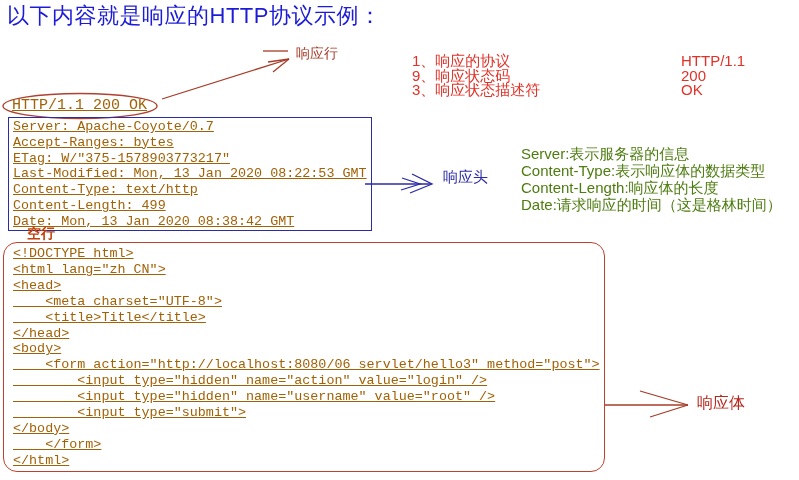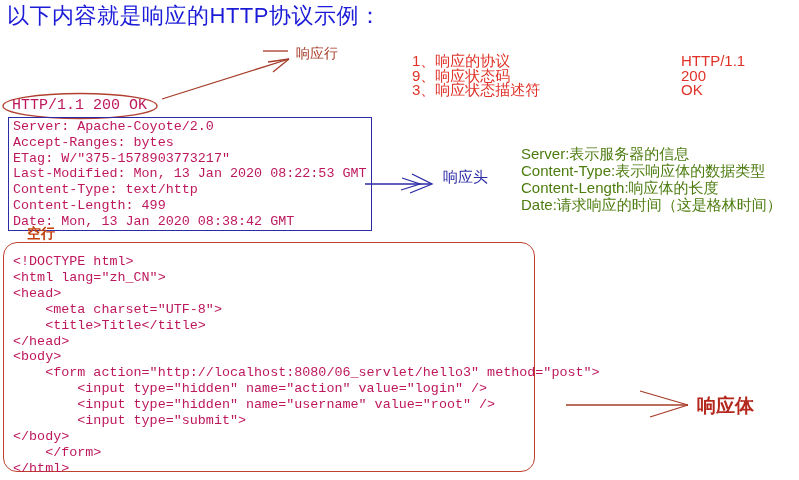--- a/index.html
+++ b/index.html
@@ -9,38 +9,38 @@
   }
   .overlay { position:absolute; left:0; top:0; width:799px; height:480px; pointer-events:none; }
   .title {
     position:absolute; left:7px; top:1px; font-size:22px; font-weight:normal;
     color:#1b1bd8; letter-spacing:0.5px; white-space:nowrap;
   }
   .lbl { position:absolute; white-space:nowrap; }
   .lbl-line { left:296px; top:45px; font-size:14px; color:#a63c28; }
   .lbl-header { left:443px; top:168px; font-size:15px; color:#2b2ba6; }
   .lbl-empty { left:27px; top:225px; font-size:14px; font-weight:bold; color:#c2410c; border-bottom:1.5px solid #bf2cbf; padding-bottom:1px; }
-  .lbl-body { left:697px; top:393px; font-size:19px; font-weight:bold; color:#b5281e; }
+  .lbl-body { left:697px; top:393px; font-size:16px; font-weight:normal; color:#b5281e; }
   .legend { position:absolute; left:364px; top:54px; font-size:15px; color:#e03228;margin-left:48px; }
   .legend-row { position:relative; height:14.6px; line-height:14.6px; white-space:nowrap; }
   .legend-value { position:absolute; left:269px; top:0; }
   .mono, .code-line {
     font-family:"Liberation Mono","DejaVu Sans Mono",monospace;
-    color:#be185d; white-space:pre;
+    color:#a16207; white-space:pre;text-decoration:underline;
   }
   .status-line { position:absolute; left:12px; top:96px; font-size:15px; line-height:20px; }
   .headers-box {
     position:absolute; left:8px; top:117px; width:364px; height:114px;
     border:1px solid #2b2ba6; box-sizing:border-box; padding:1px 0 0 4px;
   }
   .headers-box .code-line { font-size:13.4px; line-height:15.8px; }
   .body-box {
-    position:absolute; left:3px; top:242px; width:532px; height:230px;
+    position:absolute; left:3px; top:242px; width:602px; height:230px;
     border:1.5px solid #c0402e; border-radius:14px; box-sizing:border-box;
-    padding:11px 0 0 9px; background:#ffffff;
+    padding:3px 0 0 9px; background:#ffffff;
   }
   .body-box .code-line { font-size:13.4px; line-height:15.9px; }
   .notes { position:absolute; left:521px; top:145px; font-size:15px; line-height:17px; color:#4d7c0f; }
   .notes div { white-space:nowrap; }
 </style>
 </head>
 <body>
 
 <div class="canvas">
 
@@ -83,21 +83,21 @@
     </div>
     <div class="legend-row">
       <span>3、响应状态描述符</span>
       <span class="legend-value">OK</span>
     </div>
   </div>
 
   <div class="status-line mono">HTTP/1.1 200 OK</div>
 
   <div class="headers-box">
-    <div class="code-line">Server: Apache-Coyote/2.0</div>
+    <div class="code-line">Server: Apache-Coyote/0.7</div>
     <div class="code-line">Accept-Ranges: bytes</div>
     <div class="code-line">ETag: W/"375-1578903773217"</div>
     <div class="code-line">Last-Modified: Mon, 13 Jan 2020 08:22:53 GMT</div>
     <div class="code-line">Content-Type: text/http</div>
     <div class="code-line">Content-Length: 499</div>
     <div class="code-line">Date: Mon, 13 Jan 2020 08:38:42 GMT</div>
   </div>
 
   <div class="lbl lbl-header">响应头</div>
 

